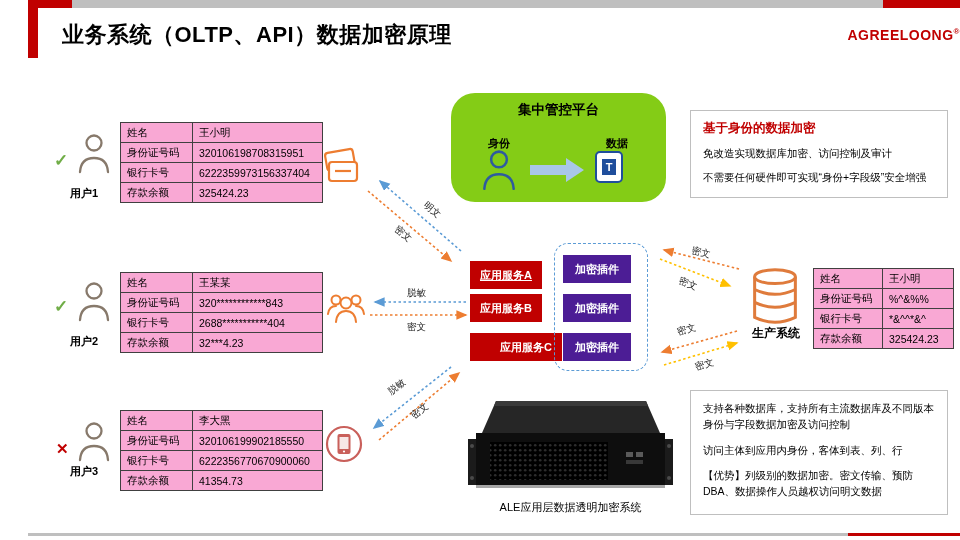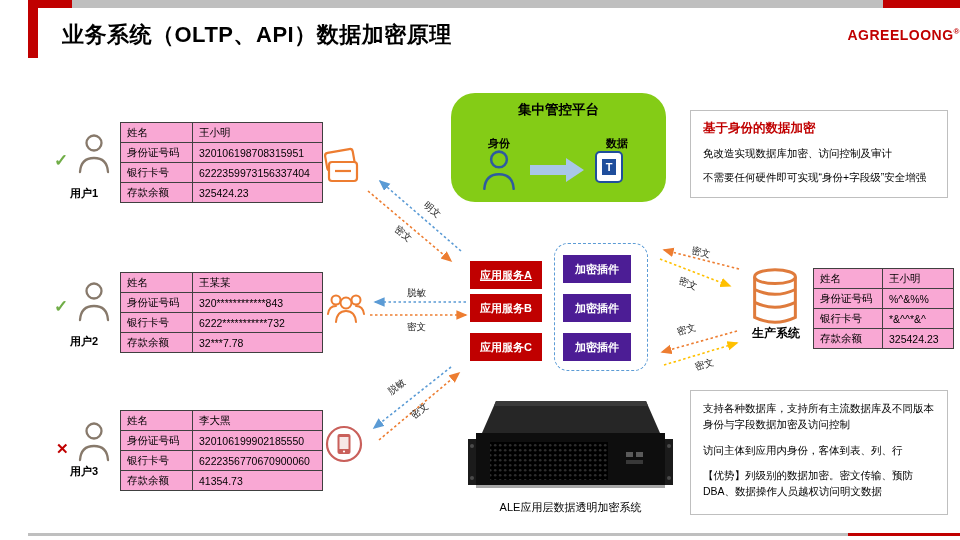--- a/index.html
+++ b/index.html
@@ -102,25 +102,25 @@
         <tr>
           <td class="k">姓名</td>
           <td class="v">王某某</td>
         </tr>
     <tr>
           <td class="k">身份证号码</td>
           <td class="v">320************843</td>
         </tr>
     <tr>
           <td class="k">银行卡号</td>
-          <td class="v">6222***********732</td>
-        </tr>
-    <tr>
-          <td class="k">存款余额</td>
-          <td class="v">32***7.78</td>
+          <td class="v">2688***********404</td>
+        </tr>
+    <tr>
+          <td class="k">存款余额</td>
+          <td class="v">32***4.23</td>
         </tr>
   </tbody>
     </table>
   <svg class="abs" style="left:298px;top:290px;" width="40" height="36" viewBox="0 0 40 36">
     <circle cx="10" cy="10" r="4.5" fill="#fff" stroke="#ED7D31" stroke-width="2"></circle>
     <circle cx="30" cy="10" r="4.5" fill="#fff" stroke="#ED7D31" stroke-width="2"></circle>
     <path d="M2 24 Q3 16 10 16" fill="none" stroke="#ED7D31" stroke-width="2" stroke-linecap="round"></path>
     <path d="M38 24 Q37 16 30 16" fill="none" stroke="#ED7D31" stroke-width="2" stroke-linecap="round"></path>
     <circle cx="20" cy="13" r="5.5" fill="#fff" stroke="#ED7D31" stroke-width="2"></circle>
     <path d="M10 32 Q11 21 20 21 Q29 21 30 32" fill="none" stroke="#ED7D31" stroke-width="2" stroke-linecap="round"></path>
@@ -170,21 +170,21 @@
   </svg>
   <svg class="abs" style="left:500px;top:157px;" width="58" height="26" viewBox="0 0 58 26">
     <polygon points="2,8 38,8 38,1 56,13 38,25 38,18 2,18" fill="#A9C7E7"></polygon>
   </svg>
   <div class="ticon">
       <div class="tin">T</div>
     </div>
 
   <div class="svc" style="top:261px;text-decoration:underline;">应用服务A</div>
   <div class="svc" style="top:294px;">应用服务B</div>
-  <div class="svc" style="top:333px;">应用服务C</div>
+  <div class="svc" style="top:333px;padding-left:20px;">应用服务C</div>
   <div class="plgwrap"></div>
   <div class="plg" style="top:255px;">加密插件</div>
   <div class="plg" style="top:294px;">加密插件</div>
   <div class="plg" style="top:333px;">加密插件</div>
 
   <svg class="abs" style="left:440px;top:393px;" width="205" height="102" viewBox="0 0 205 102">
     <polygon points="28,8 178,8 192,40 14,40" fill="#262626"></polygon>
     <polygon points="28,8 178,8 180,13 26,13" fill="#3a3a3a"></polygon>
     <rect x="8" y="40" width="189" height="52" fill="#0e0e0e"></rect>
     <rect x="0" y="46" width="8" height="46" fill="#1b1b1b"></rect>

